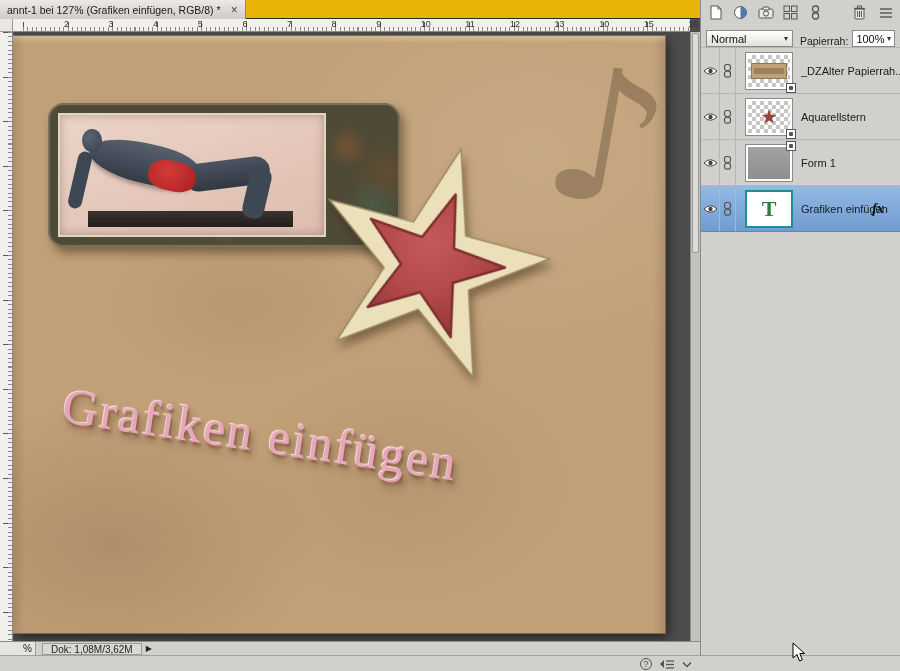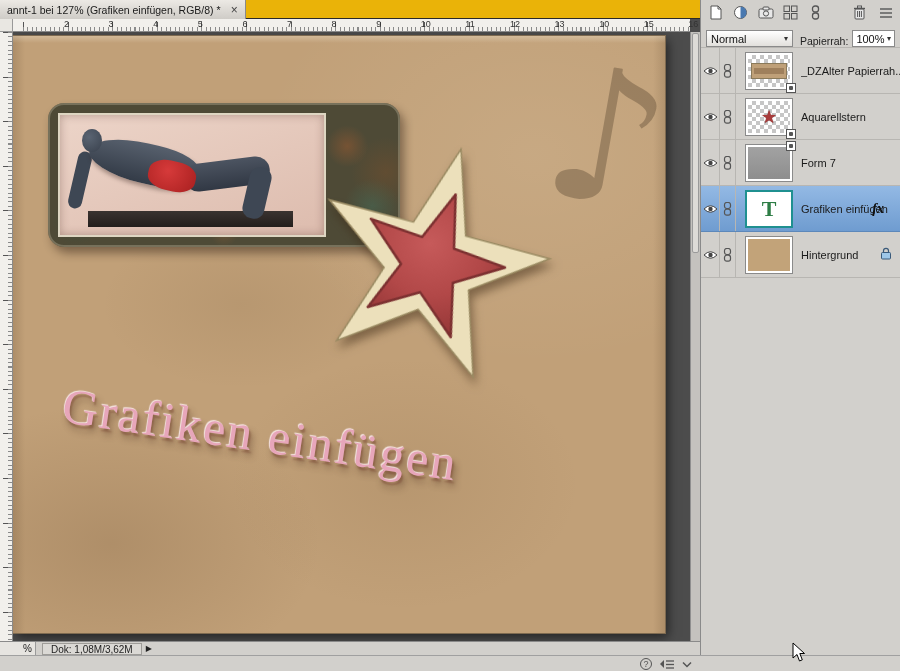--- a/index.html
+++ b/index.html
@@ -339,21 +339,21 @@
               <rect x="1.5" y="0.5" width="6" height="6" rx="2.2" fill="none" stroke="#555" stroke-width="1.2"></rect>
               <rect x="1.5" y="7.2" width="6" height="6" rx="2.2" fill="none" stroke="#555" stroke-width="1.2"></rect>
             </svg>
         </div>
         <div class="thumb">
           <div class="thumb-inner thumb-gray"></div>
           <div class="badge badge-tr">
               <div class="badge-dot"></div>
             </div>
         </div>
-        <div class="lname">Form 7</div>
+        <div class="lname">Form 1</div>
       </div>
 
       <div class="lrow selected">
         <div class="cell eye">
           <svg width="15" height="10" viewBox="0 0 15 10">
               <path d="M1 5 Q7.5 -1.5 14 5 Q7.5 11.5 1 5 Z" fill="#fff" stroke="#444"></path>
               <circle cx="7.5" cy="5" r="2.2" fill="#444"></circle>
             </svg>
         </div>
         <div class="cell chain">
@@ -364,44 +364,20 @@
         </div>
         <div class="thumb">
           <div class="thumb-inner">
             <span class="t-glyph">T</span>
           </div>
         </div>
         <div class="lname">Grafiken einfügen</div>
         <span class="fx-badge">fx</span>
       </div>
 
-      <div class="lrow">
-        <div class="cell eye">
-          <svg width="15" height="10" viewBox="0 0 15 10">
-              <path d="M1 5 Q7.5 -1.5 14 5 Q7.5 11.5 1 5 Z" fill="#fff" stroke="#444"></path>
-              <circle cx="7.5" cy="5" r="2.2" fill="#444"></circle>
-            </svg>
-        </div>
-        <div class="cell chain">
-          <svg width="9" height="14" viewBox="0 0 9 14">
-              <rect x="1.5" y="0.5" width="6" height="6" rx="2.2" fill="none" stroke="#555" stroke-width="1.2"></rect>
-              <rect x="1.5" y="7.2" width="6" height="6" rx="2.2" fill="none" stroke="#555" stroke-width="1.2"></rect>
-            </svg>
-        </div>
-        <div class="thumb">
-          <div class="thumb-inner thumb-tan"></div>
-        </div>
-        <div class="lname">Hintergrund</div>
-        <span class="row-lock">
-          <svg width="12" height="13" viewBox="0 0 12 13">
-              <rect x="1.5" y="5.5" width="9" height="6.5" rx="1" fill="#9ec7e8" stroke="#3a5a7a"></rect>
-              <path d="M3.5 5.5 V3.8 a2.5 2.5 0 0 1 5 0 V5.5" fill="none" stroke="#3a5a7a" stroke-width="1.2"></path>
-            </svg>
-        </span>
-      </div>
 
     </div>
   </div>
 
   <div class="bottombar">
     <div class="bb-icons">
       <span class="help-circle">?</span>
       <span class="bb-ico">
         <svg width="16" height="11" viewBox="0 0 16 11">
             <path d="M1 5 l4 -4 v8 z" fill="#555"></path>

